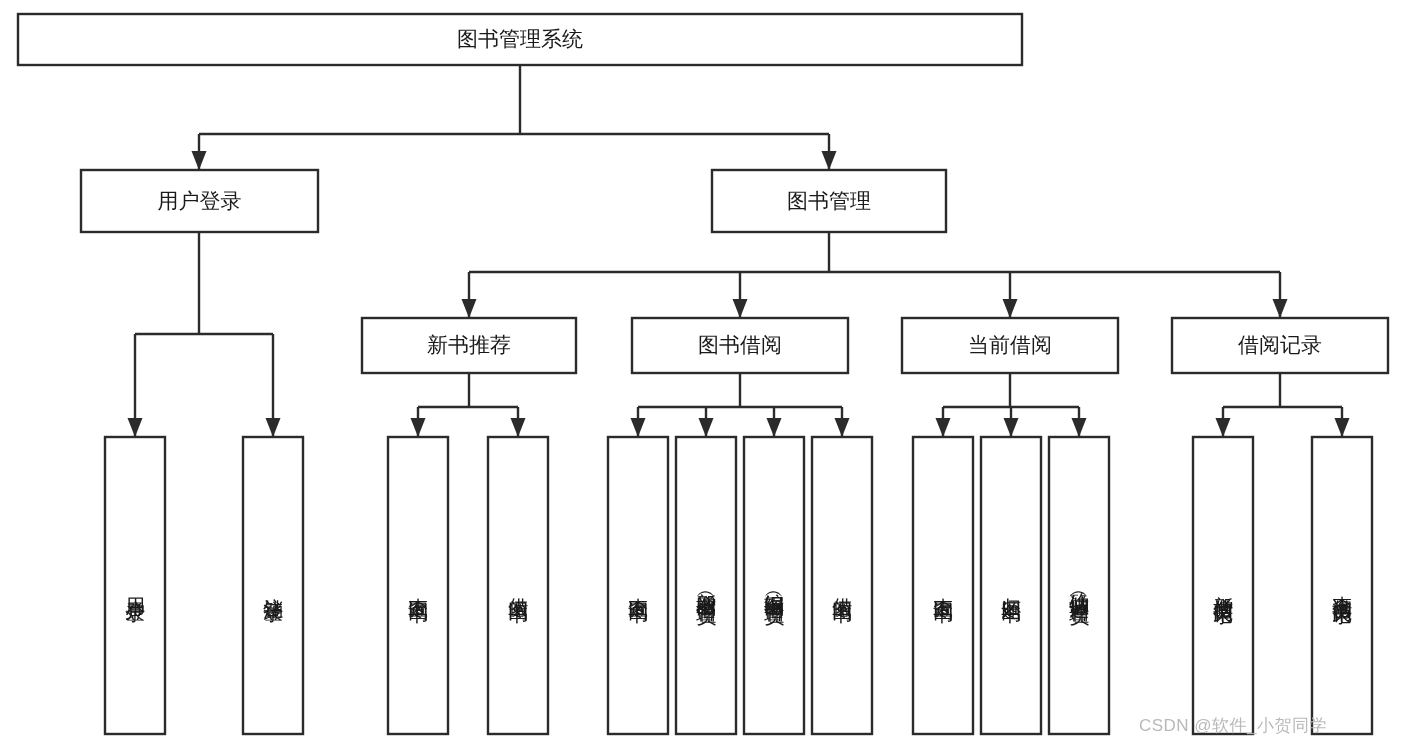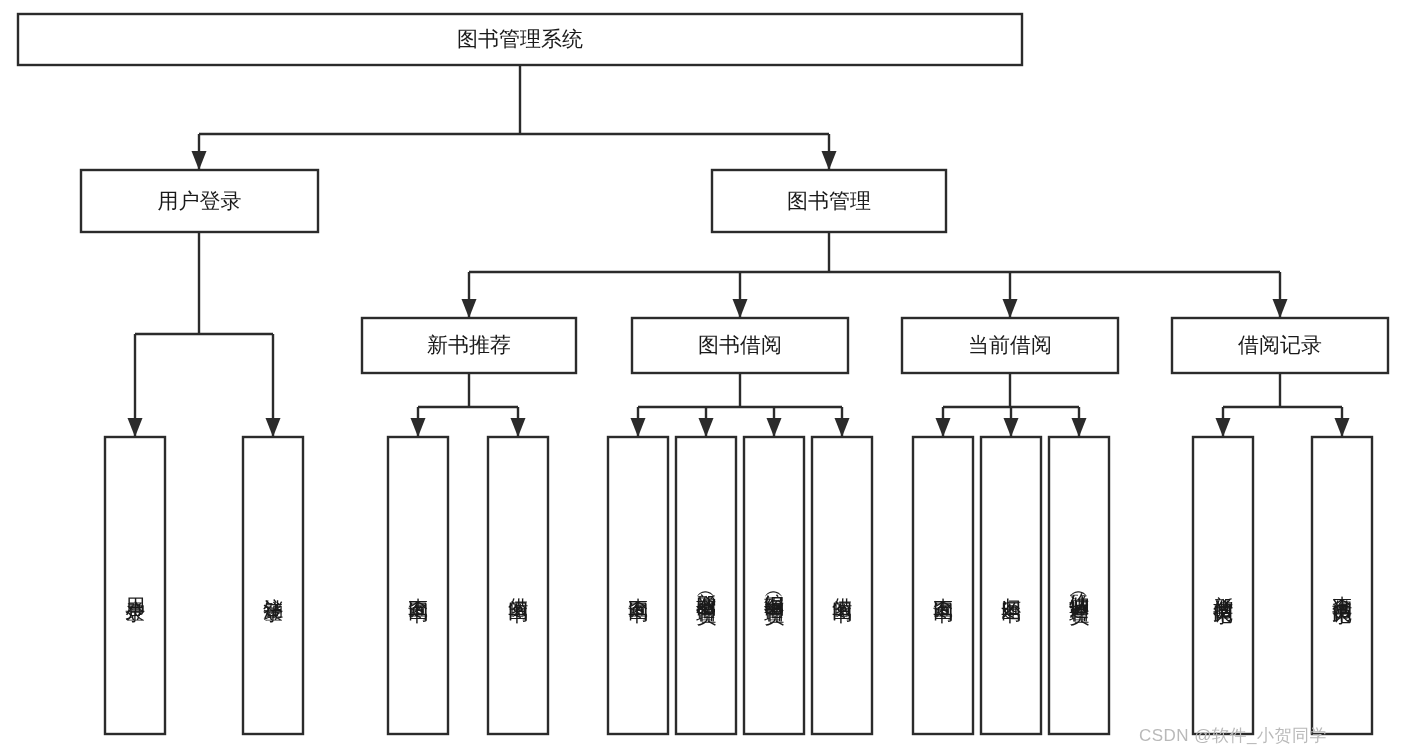--- a/index.html
+++ b/index.html
@@ -60,21 +60,21 @@
     font-size: 20px;
     line-height: 1.18;
     color: #1a1a1a;
     letter-spacing: 2px;
     white-space: nowrap;
     pointer-events: none;
   }
   .watermark {
     position: absolute;
     right: 14px;
-    bottom: 0;
+    bottom: 10px;
     font-family: "Liberation Sans", "DejaVu Sans", sans-serif;
     font-size: 17px;
     color: #b9b9b9;
     white-space: nowrap;
     letter-spacing: 0.5px;
   }
 </style>
 </head>
 <body>
 

